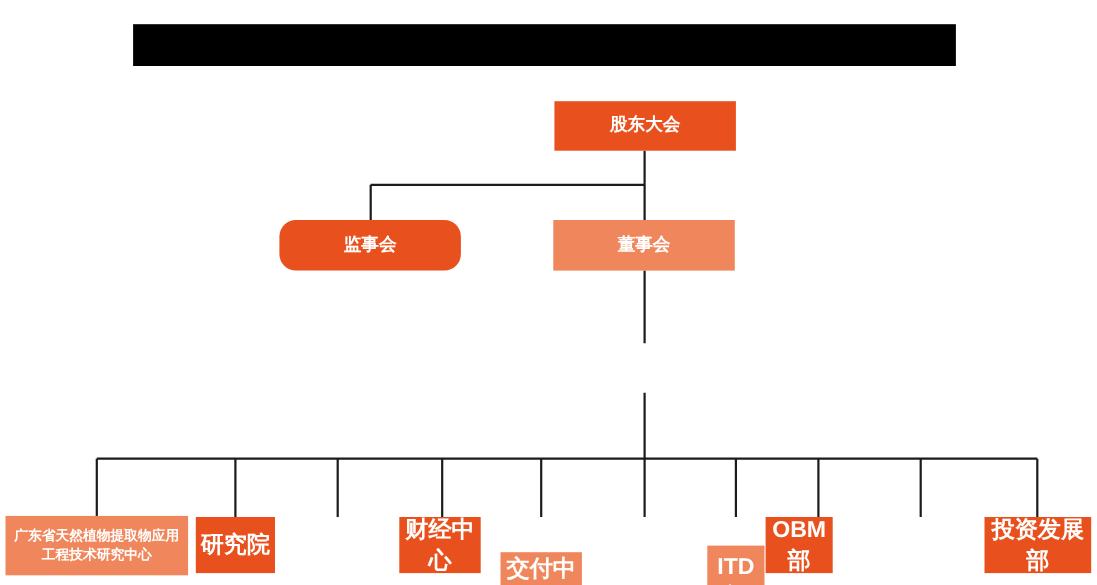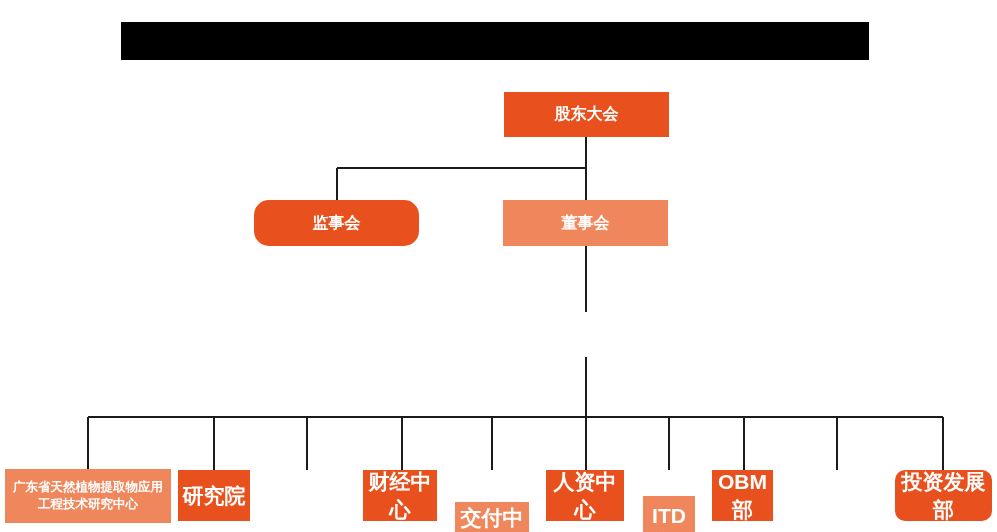--- a/index.html
+++ b/index.html
@@ -31,23 +31,23 @@
   .n-board{left:503px;top:200px;width:165px;height:46px;text-align:right;}
   .n-management{left:504px;top:312px;width:165px;height:45px;}
   
   .n-b0{left:5px;top:469px;width:166px;height:54px;}
   .n-b1{left:178px;top:470px;width:72px;height:51px;}
   .n-b2{left:270px;top:470px;width:76px;height:51px;}
   .n-b3{left:363px;top:470px;width:74px;height:51px;}
   .n-b4{left:455px;top:470px;width:74px;height:58px;margin-top:32px;}
   .n-b5{left:546px;top:470px;width:78px;height:51px;}
   .n-b6{left:643px;top:496px;width:52px;height:66px;}
-  .n-b7{left:712px;top:470px;width:61px;height:51px;}
+  .n-b7{left:696px;top:470px;width:61px;height:51px;}
   .n-b8{left:793px;top:470px;width:86px;height:51px;}
-  .n-b9{left:895px;top:470px;width:97px;height:51px;border-radius:10px;}
+  .n-b9{left:895px;top:470px;width:97px;height:51px;}
 </style>
 </head>
 <body>
 
 <div id="stage">
 
   <div class="redacted-bar"></div>
 
   <svg id="connectors" viewBox="0 0 997 532" xmlns="http://www.w3.org/2000/svg">
     <path d="M586 137 V200
@@ -77,21 +77,20 @@
 
   <div class="node light tiny n-b0">广东省天然植物提取物应用工程技术研究中心</div>
 
   <div class="node dark small n-b1">研究院</div>
 
 
   <div class="node dark small n-b3">财经中心</div>
 
   <div class="node light small n-b4">交付中心</div>
 
-  <div class="node dark small n-b5">人资中心</div>
 
   <div class="node light small n-b6">ITD部</div>
 
   <div class="node dark small n-b7">OBM部</div>
 
 
   <div class="node dark small n-b9">投资发展部</div>
 
 </div>
 

